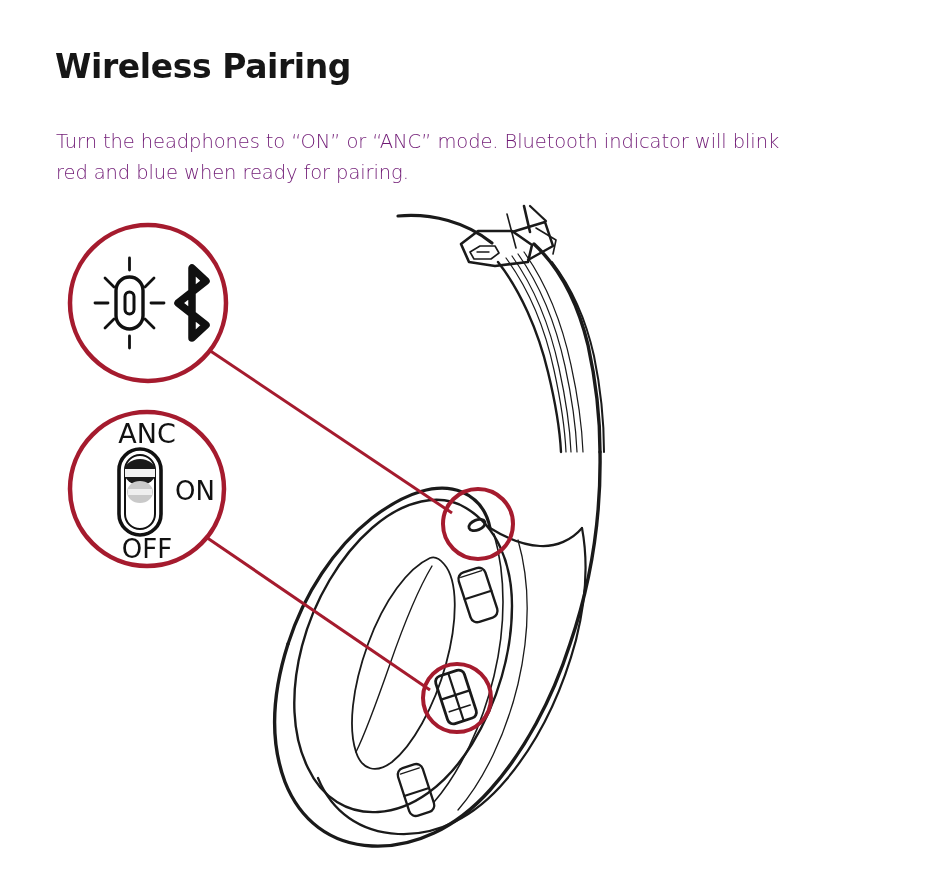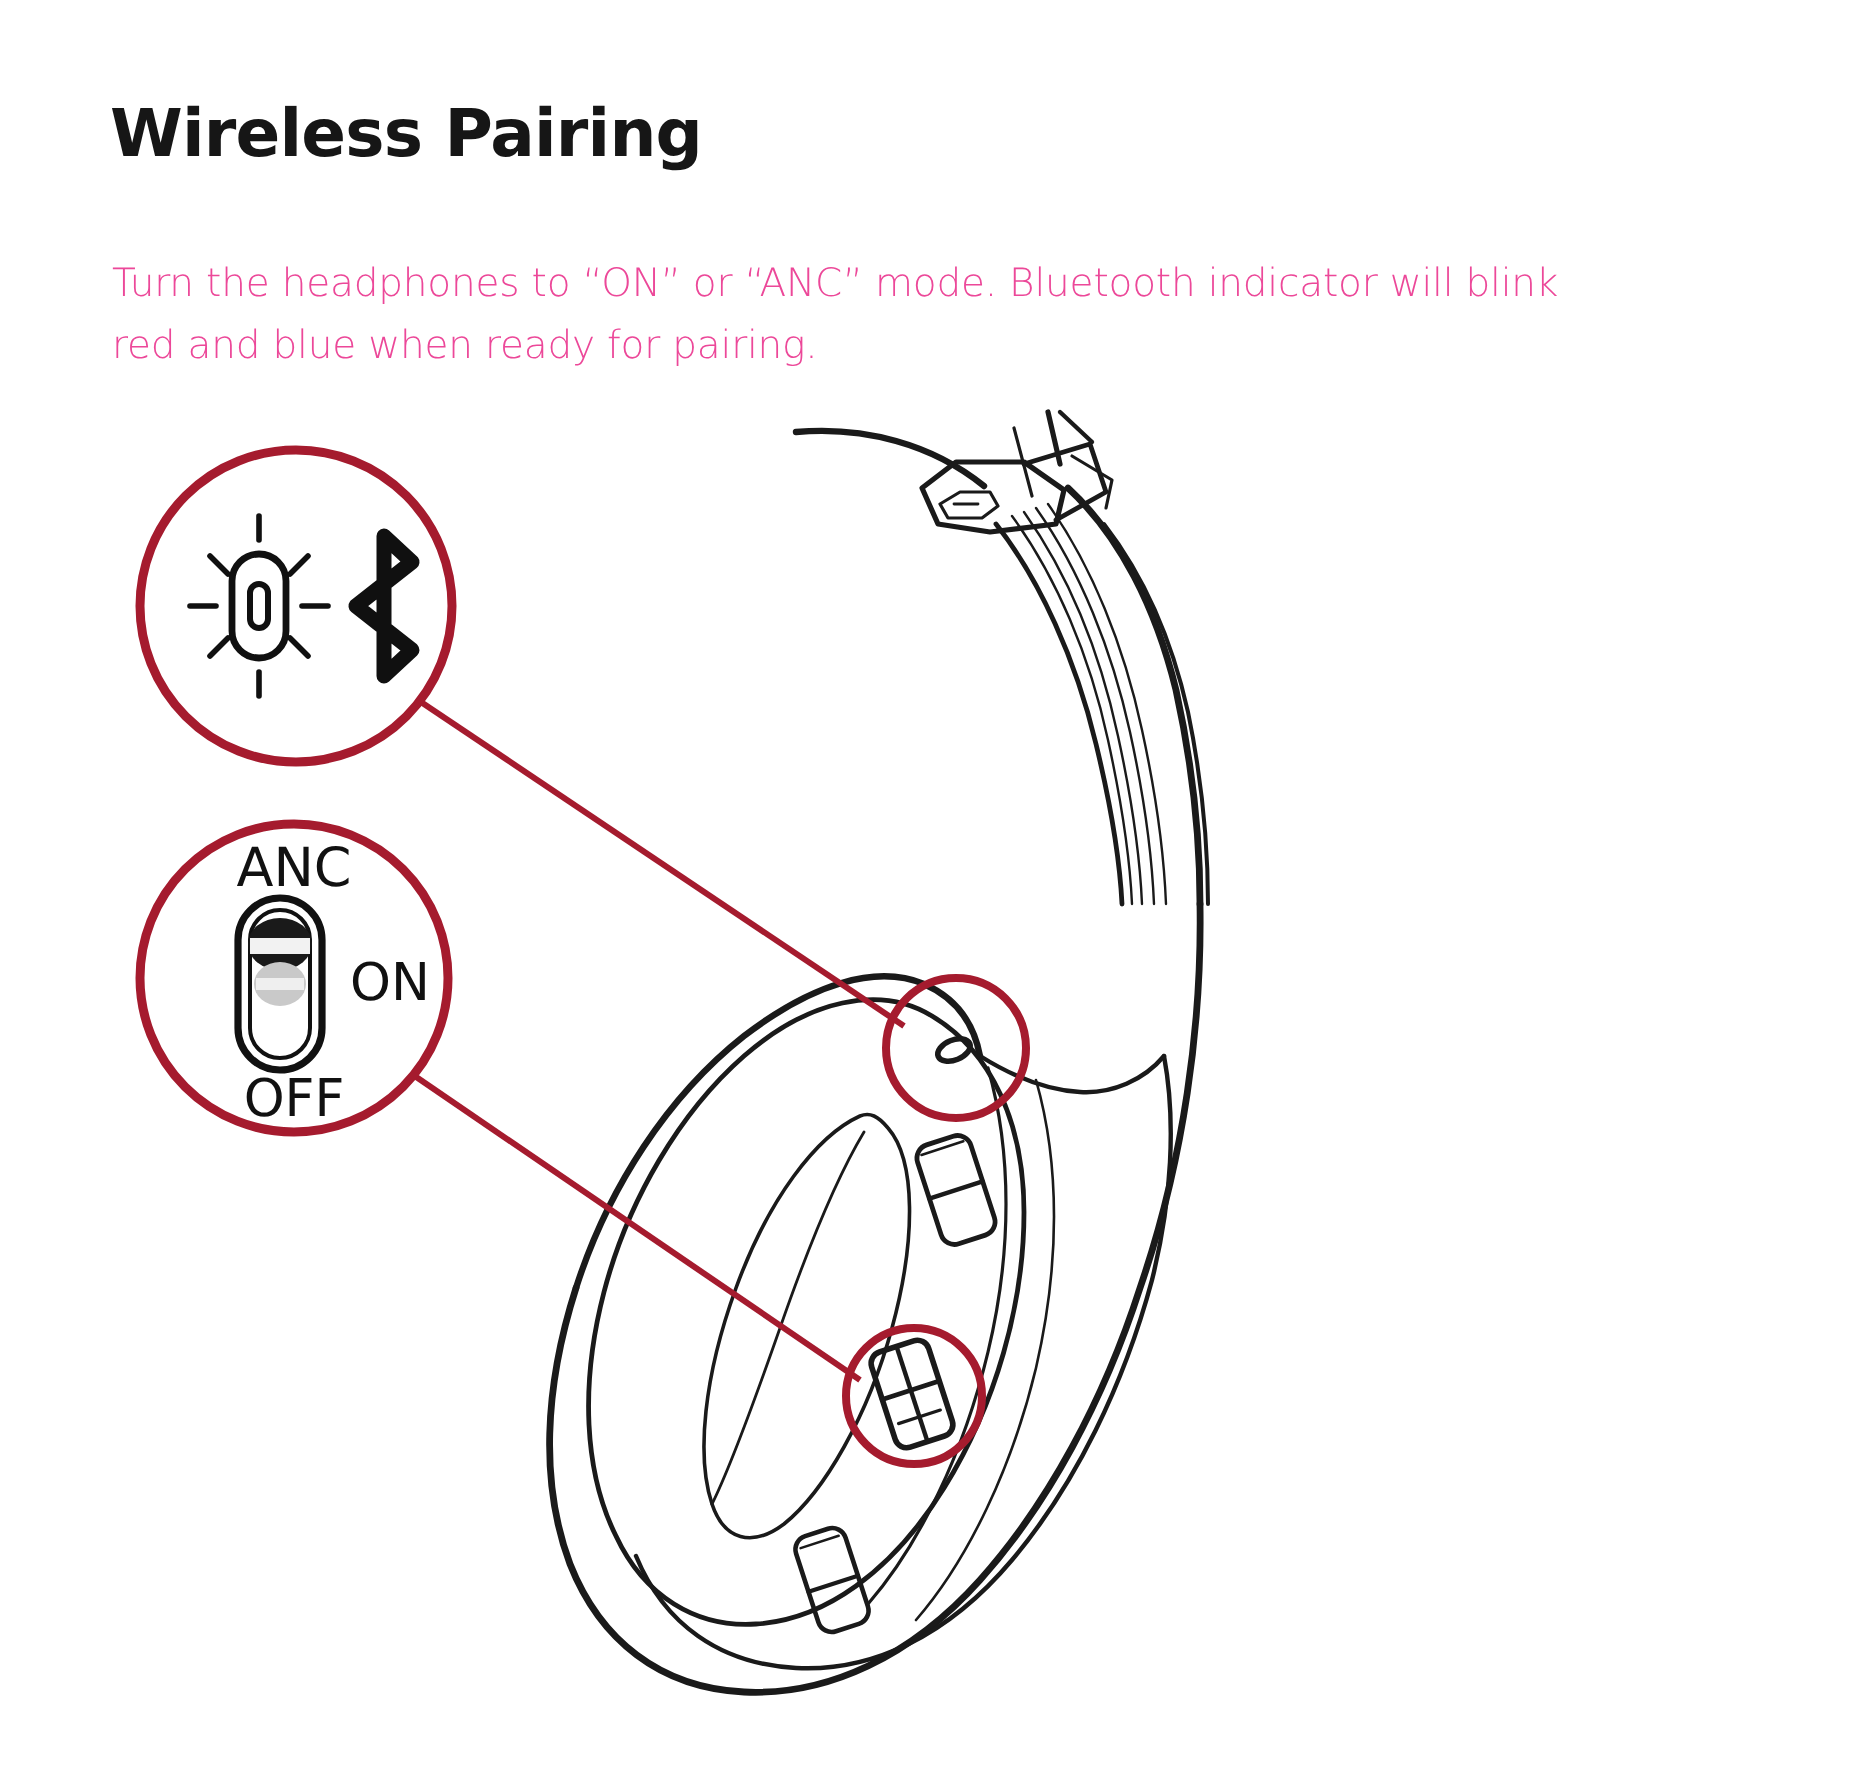--- a/index.html
+++ b/index.html
@@ -28,21 +28,21 @@
   }
   #instruction-text {
     position: absolute;
     left: 56px;
     top: 126px;
     width: 730px;
     font-family: "DejaVu Sans", sans-serif;
     font-size: 19.5px;
     font-weight: 300;
     line-height: 31px;
-    color: #ec4899;
+    color: #701a75;
     letter-spacing: -0.1px;
   }
   #illustration {
     position: absolute;
     left: 0;
     top: 0;
     width: 928px;
     height: 884px;
   }
   .cut-label {

